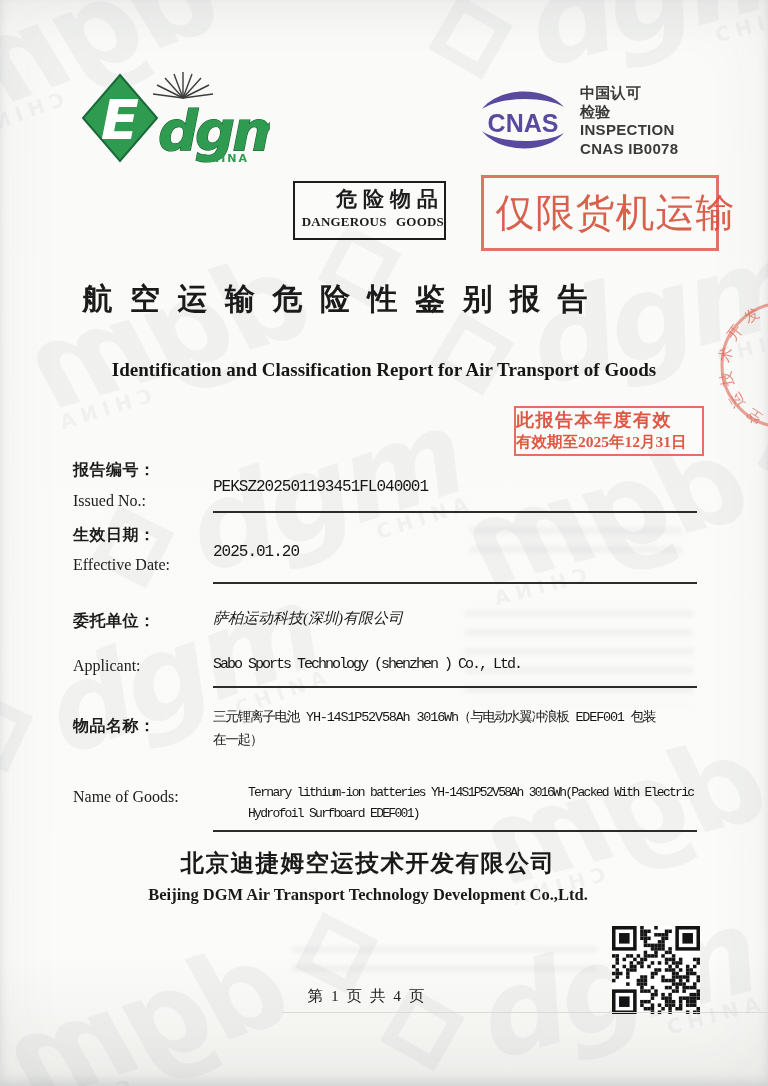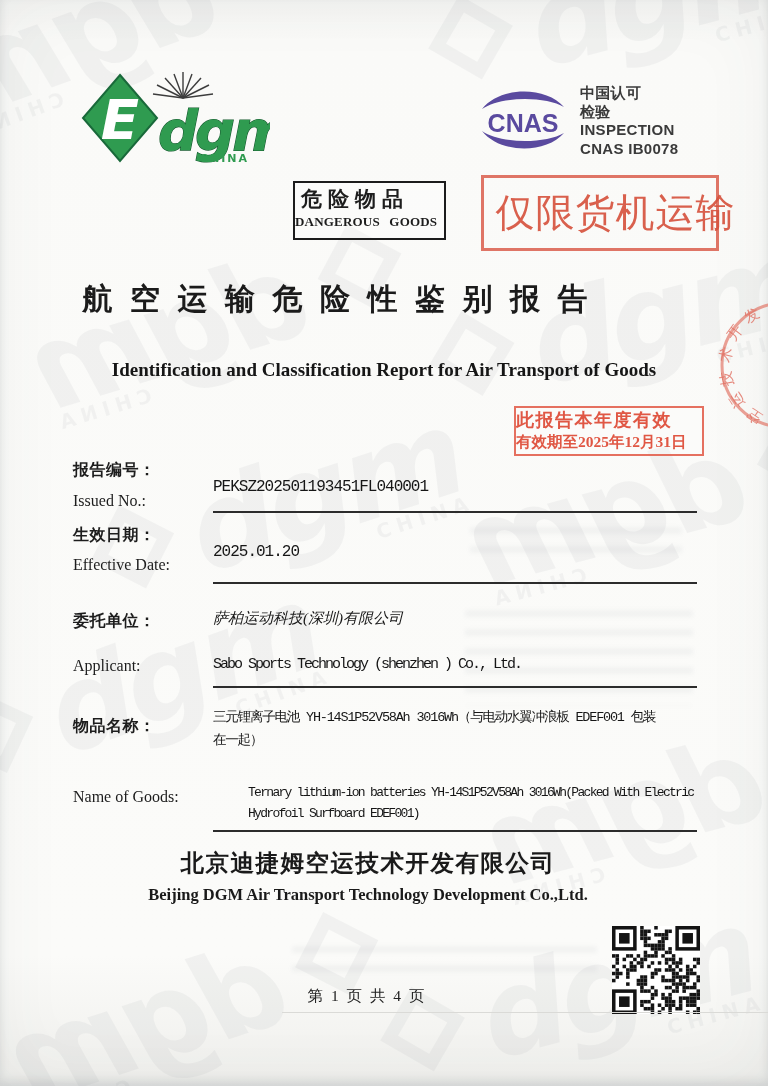--- a/index.html
+++ b/index.html
@@ -17,21 +17,21 @@
   .wm-text{font:italic 900 118px "DejaVu Sans",sans-serif; letter-spacing:-5px; vertical-align:middle;}
   .wm-diamond{display:inline-block; width:62px; height:62px; border:13px solid currentColor; transform:rotate(45deg); margin:0 30px 14px 6px; vertical-align:middle;}
   .wm-sub{display:block; font:700 20px "DejaVu Sans",sans-serif; letter-spacing:6px; text-align:right; margin-top:-26px;}
 
   .ghost{position:absolute; background:repeating-linear-gradient(180deg,rgba(120,130,142,.20) 0 7px,transparent 7px 19px); filter:blur(2px); opacity:.35; border-radius:3px; z-index:0;}
 
   
   .cnas-text{position:absolute; left:580px; top:84px; font:700 15px "Liberation Sans","DejaVu Sans",sans-serif; color:#3a3a3a; line-height:18.5px; letter-spacing:.3px;}
 
   
-  .dg-box{position:absolute; left:293px; top:181px; width:153px; height:59px; border:2.5px solid #1c1c1c; text-align:left; padding-top:2px; background:rgba(255,255,255,.25);}
+  .dg-box{position:absolute; left:293px; top:181px; width:153px; height:59px; border:2.5px solid #1c1c1c; text-align:right; padding-top:2px; background:rgba(255,255,255,.25);}
   .dg-cn{font:700 21px "Liberation Serif",serif; letter-spacing:6px; padding-left:6px;}
   .dg-en{font:700 13px "Liberation Serif",serif; letter-spacing:.2px; word-spacing:6px; margin-top:1px;}
 
   .cargo-stamp{position:absolute; left:481px; top:175px; width:238px; height:76px; border:3.5px solid rgba(216,84,65,.8); display:flex; align-items:center; justify-content:center;
     font:500 39px "Liberation Serif",serif; color:rgba(214,82,62,.92); letter-spacing:1px; white-space:nowrap;padding-left:31px;}
 
   .title-cn{position:absolute; left:0; top:279px; width:675px; text-align:center; font:700 30px "Liberation Serif",serif; letter-spacing:5px; color:#1b1b1b;}
   .title-en{position:absolute; left:0; top:359px; width:768px; text-align:center; font:700 19px "Liberation Serif",serif; color:#161616;}
 
   .validity-stamp{position:absolute; left:514px; top:406px; width:190px; border:2.5px solid rgba(224,87,68,.85); color:#e05744; text-align:left; padding:1px 0 2px; background:rgba(255,255,255,.2);}

